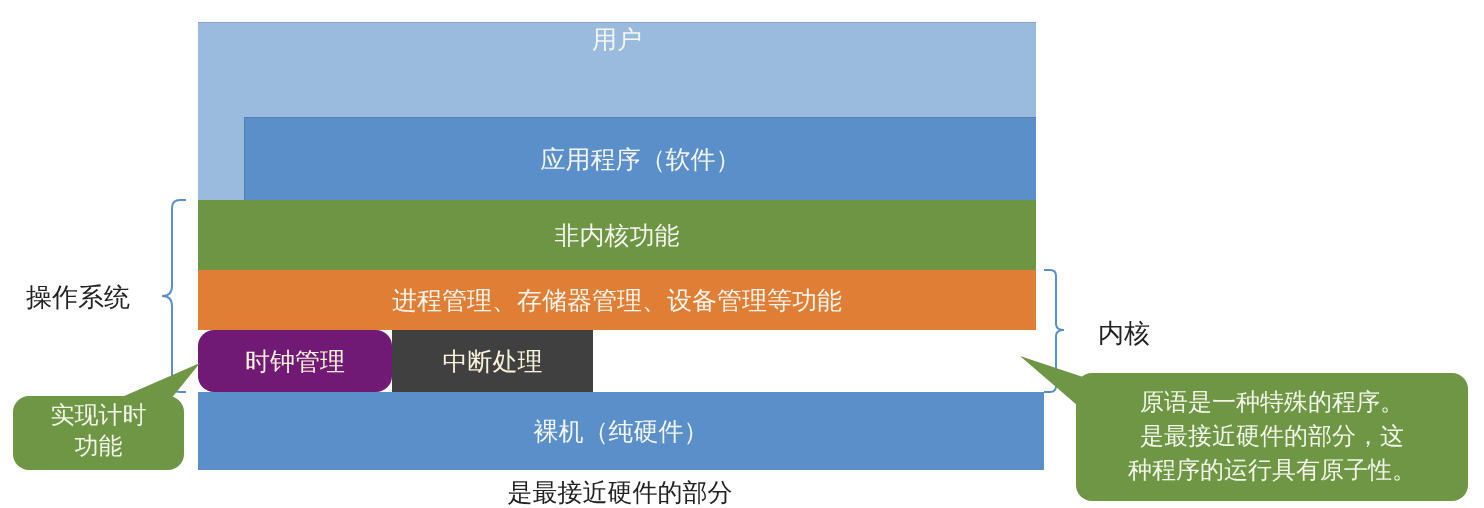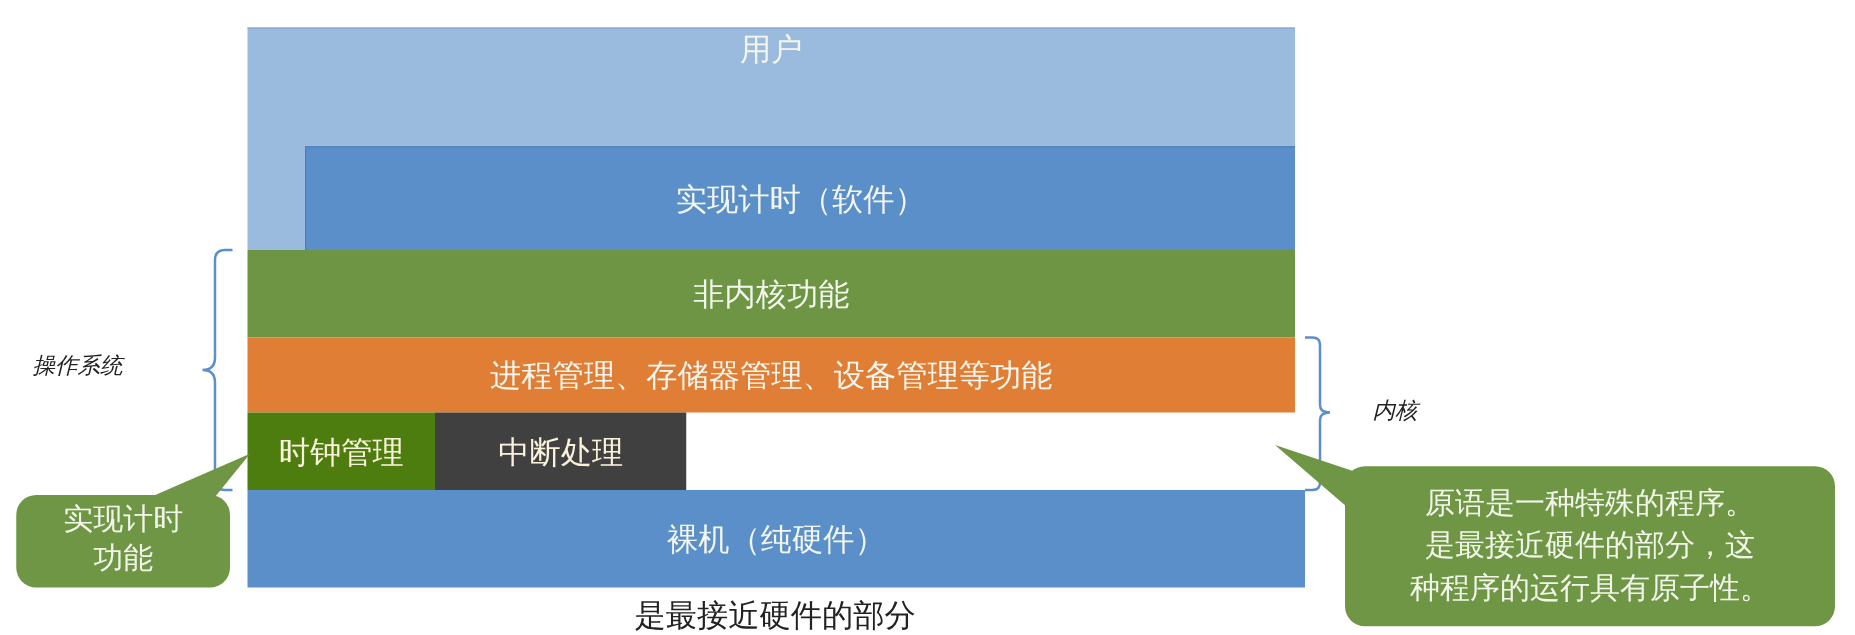--- a/index.html
+++ b/index.html
@@ -7,36 +7,36 @@
          font-family: "DejaVu Sans", "Liberation Sans", sans-serif; }
   .abs { position:absolute; box-sizing:border-box; }
   .layer { display:flex; align-items:center; justify-content:center; color:#f3f6ee; font-size:25px; }
   .user { left:198px; top:22px; width:838px; height:178px; background:#9abbde;
           border-top:1px solid #8aa8cc; align-items:flex-start; }
   .app { left:244px; top:117px; width:792px; height:83px; background:#5a8fca; border-left:1px solid #4f7fb6; border-top:1px solid #4f7fb6; }
   .nonkernel { left:198px; top:200px; width:838px; height:70px; background:#6e9543; }
   .kernel-mgmt { left:198px; top:270px; width:838px; height:60px; background:#e07e35; }
   .row { left:198px; top:330px; width:838px; height:62px; display:flex; }
   .cell { display:flex; align-items:center; justify-content:center; color:#fbf2dc; font-size:25px; height:100%; }
-  .clock { width:150px; background:#4d7c0f; }
+  .clock { width:194px; background:#701a75;border-radius:16px; }
   .interrupt { width:201px; background:#404040;justify-content:center; }
   .primitive { flex:1; background:#f2b733; }
   .bare { left:198px; top:392px; width:846px; height:78px; background:#5a8fca; }
   .caption { left:400px; top:476px; width:440px; text-align:center; font-size:25px; color:#222; }
-  .side-label { font-size:18px; color:#222;font-style:italic; }
+  .side-label { font-size:26px; color:#222; }
   .callout { background:#6f9644; color:#f2f6ea; border-radius:16px; text-align:center; font-family:"DejaVu Serif", "Liberation Serif", serif; }
 </style>
 </head>
 <body>
 
 <div class="abs layer user">
   <span>用户</span>
 </div>
 <div class="abs layer app">
-  <span>实现计时（软件）</span>
+  <span>应用程序（软件）</span>
 </div>
 <div class="abs layer nonkernel">
   <span>非内核功能</span>
 </div>
 <div class="abs layer kernel-mgmt">
   <span>进程管理、存储器管理、设备管理等功能</span>
 </div>
 <div class="abs row">
   <div class="cell clock">
     <span>时钟管理</span>

